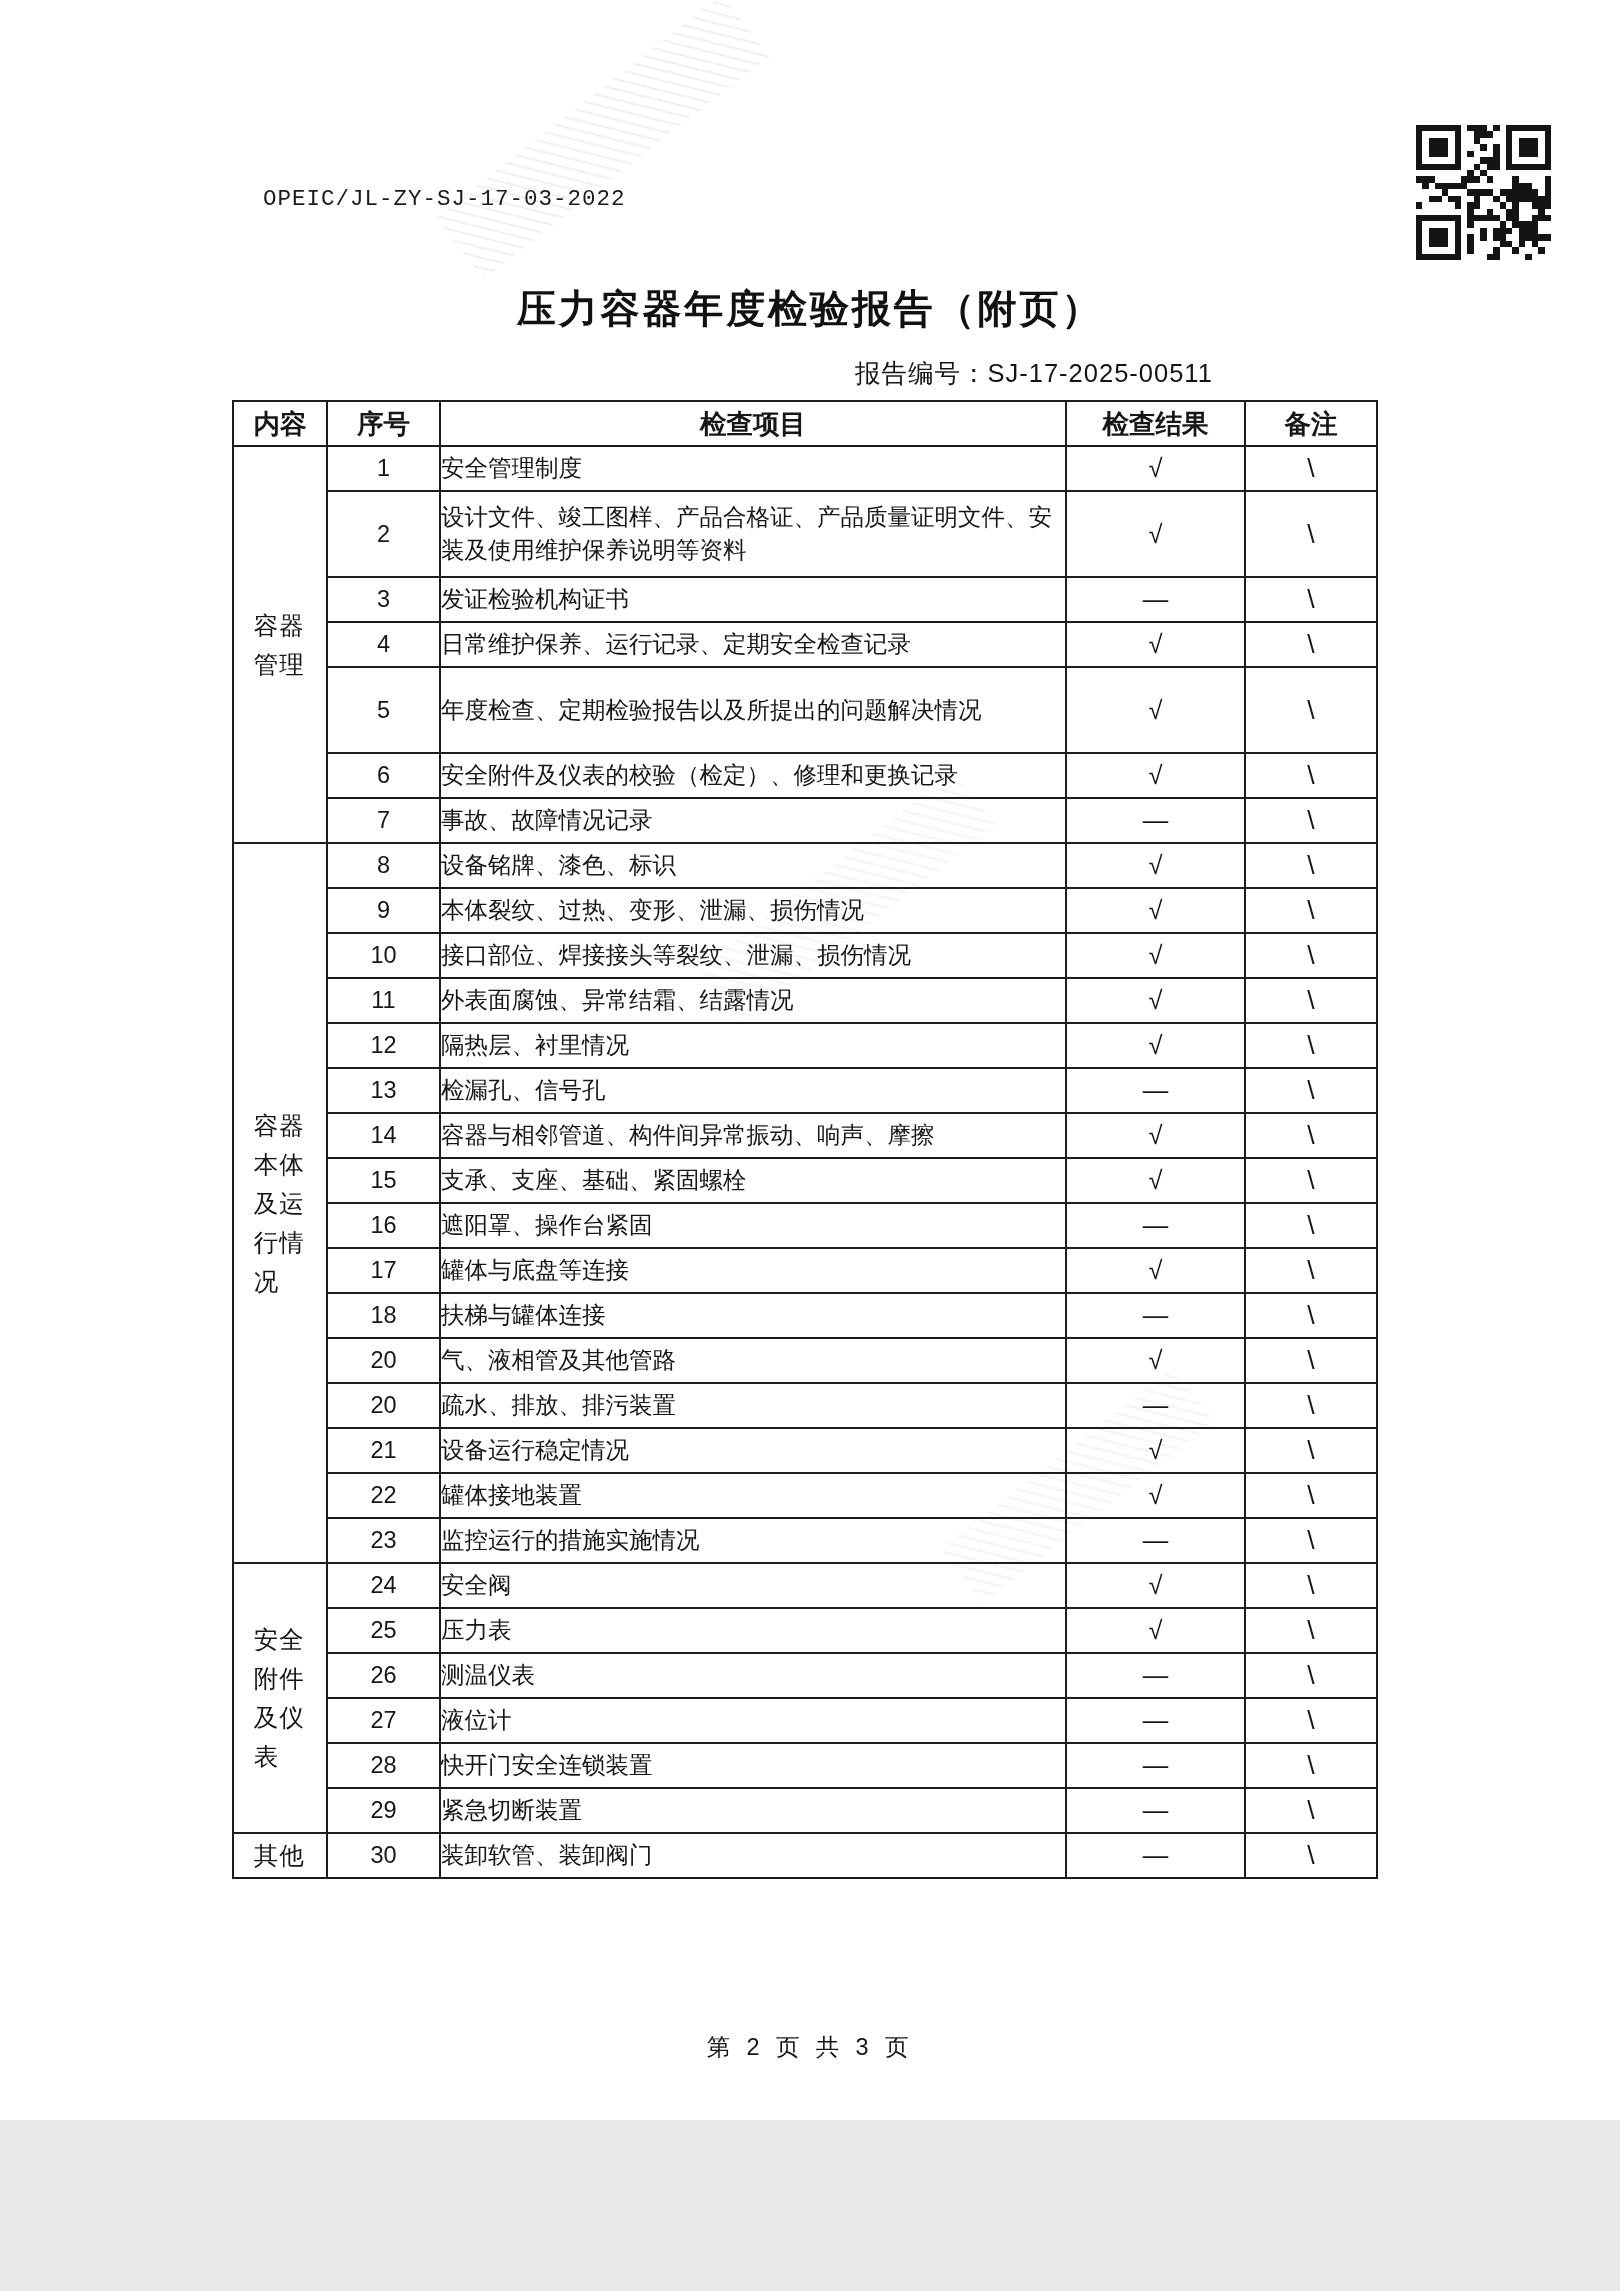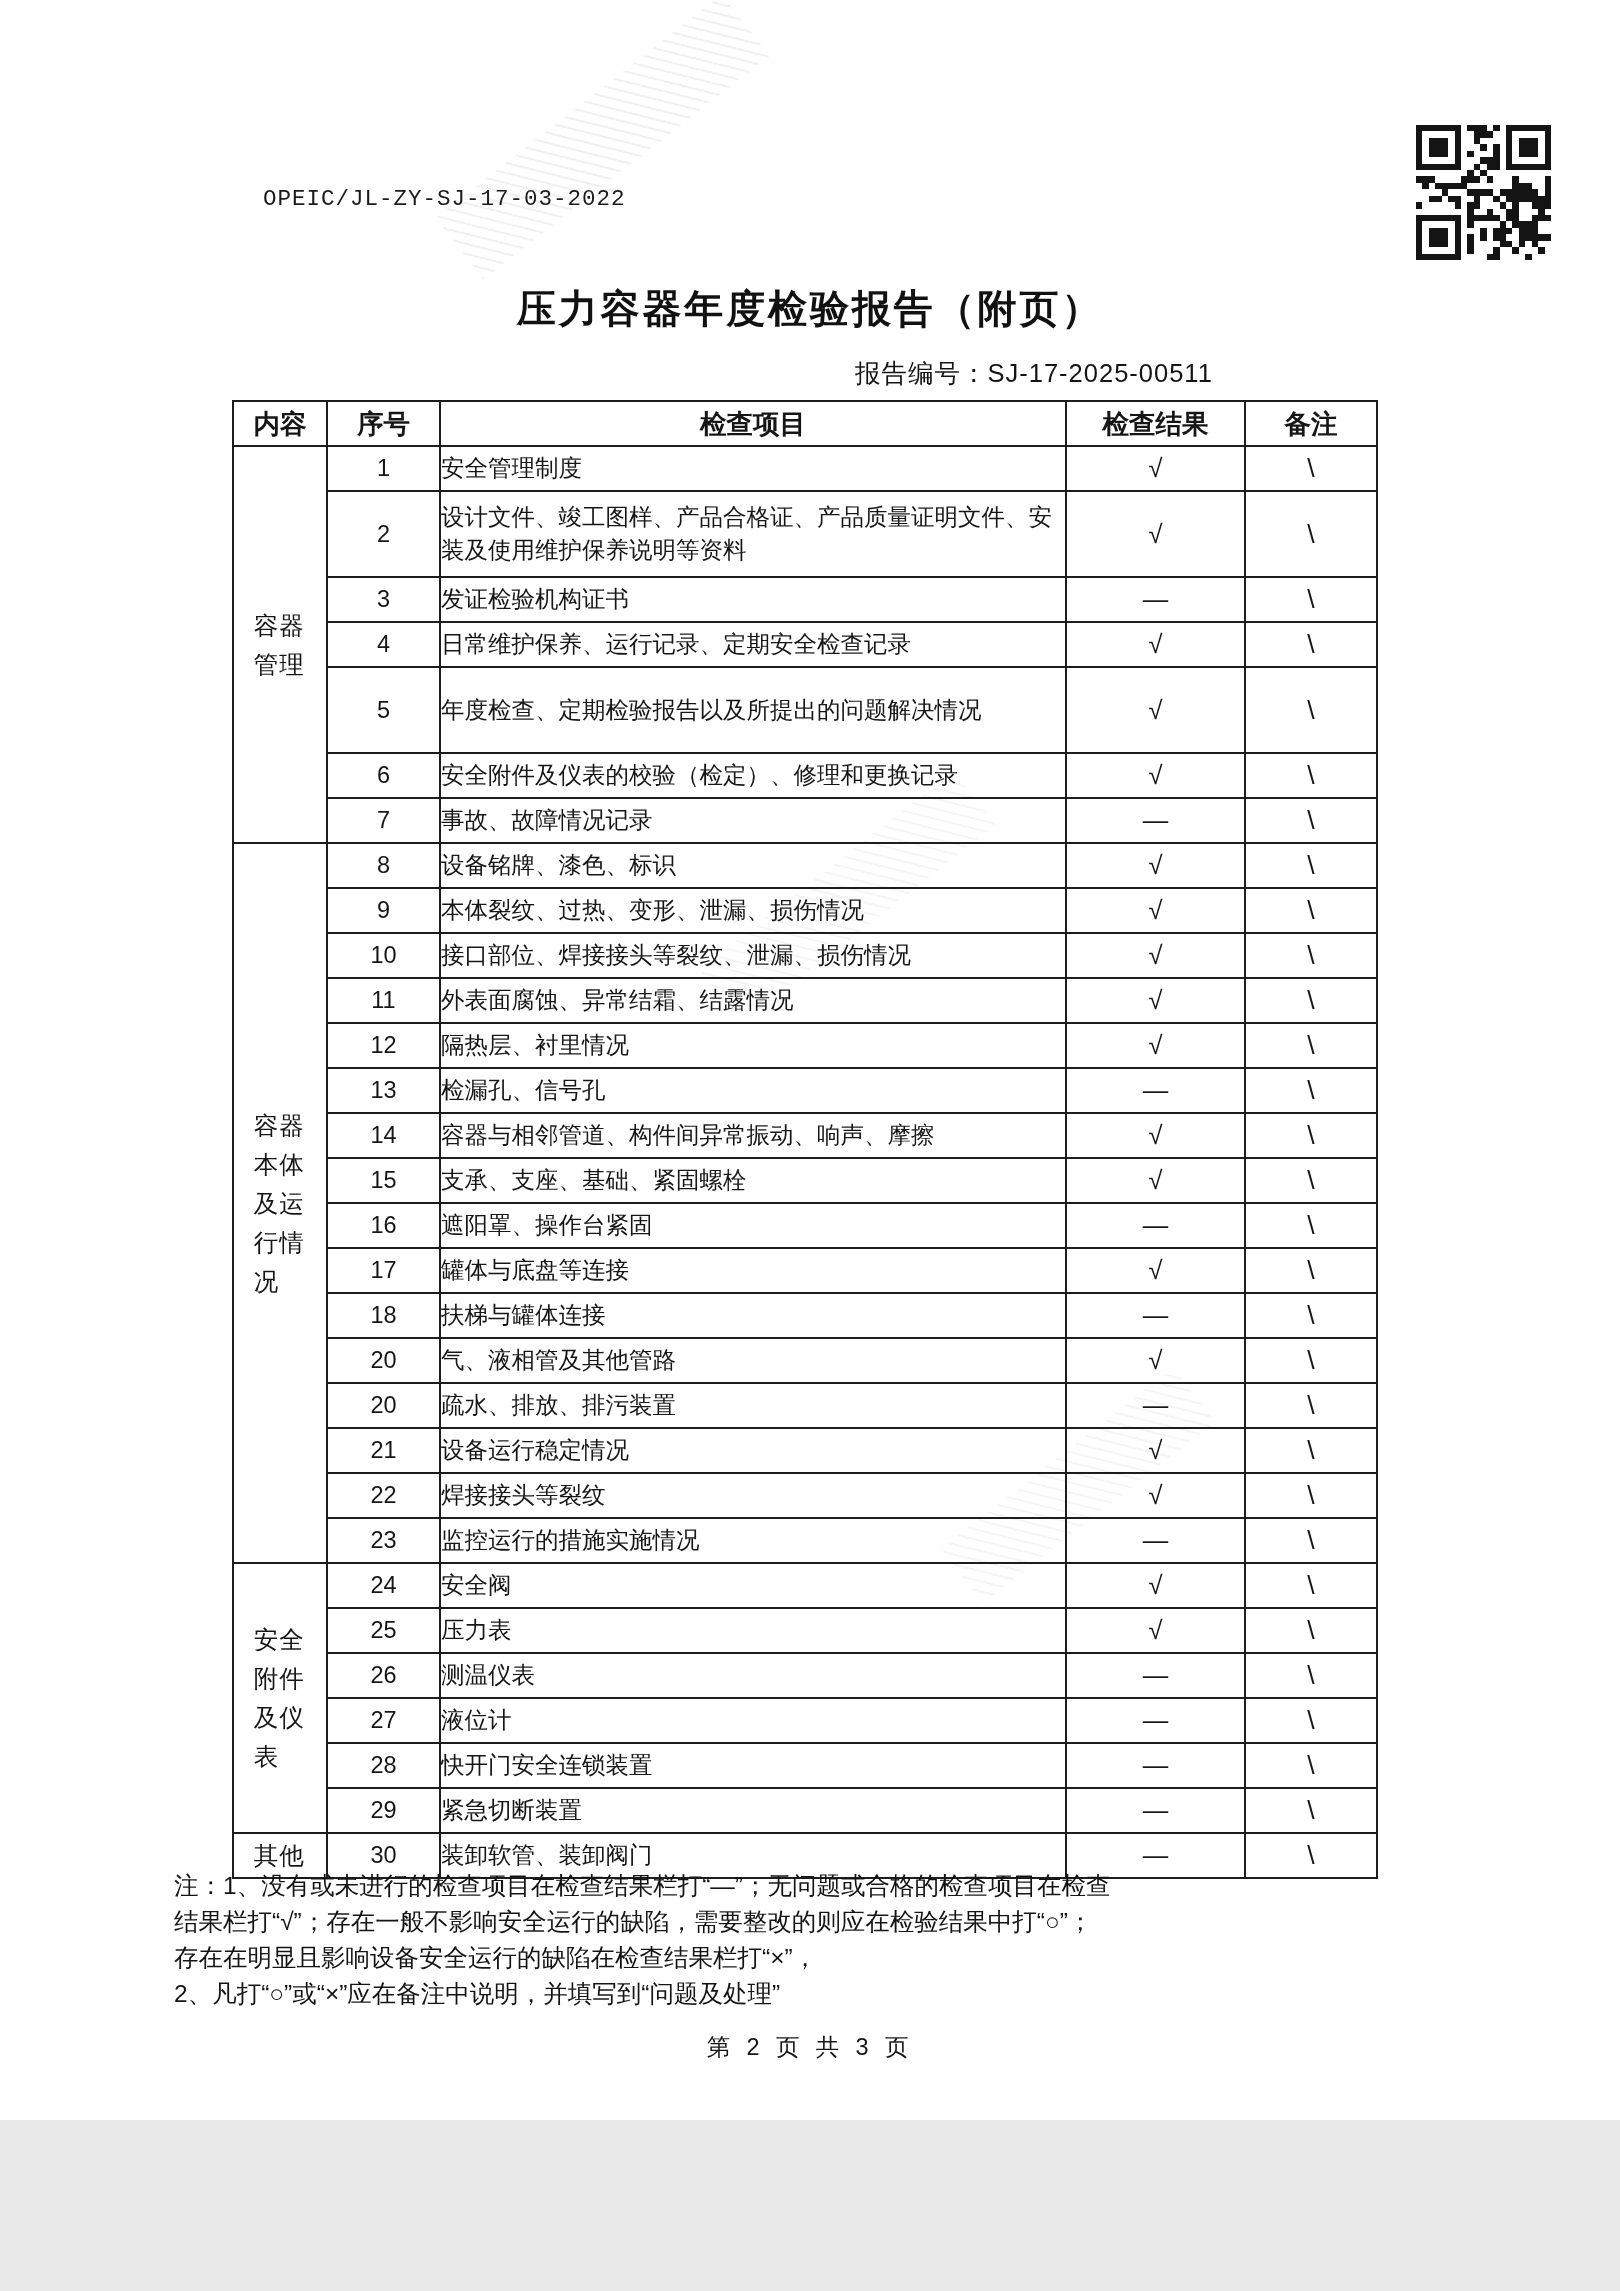--- a/index.html
+++ b/index.html
@@ -452,21 +452,21 @@
           <td class="c-rem"><span>\</span></td>
         </tr>
         <tr class="r">
           <td class="c-seq"><span>21</span></td>
           <td class="c-item"><span>设备运行稳定情况</span></td>
           <td class="c-res"><span>√</span></td>
           <td class="c-rem"><span>\</span></td>
         </tr>
         <tr class="r">
           <td class="c-seq"><span>22</span></td>
-          <td class="c-item"><span>焊接接头等裂纹</span></td>
+          <td class="c-item"><span>罐体接地装置</span></td>
           <td class="c-res"><span>√</span></td>
           <td class="c-rem"><span>\</span></td>
         </tr>
         <tr class="r">
           <td class="c-seq"><span>23</span></td>
           <td class="c-item"><span>监控运行的措施实施情况</span></td>
           <td class="c-res"><span>—</span></td>
           <td class="c-rem"><span>\</span></td>
         </tr>
         <tr class="r">
@@ -513,23 +513,17 @@
             <div>其他</div>
           </td>
           <td class="c-seq"><span>30</span></td>
           <td class="c-item"><span>装卸软管、装卸阀门</span></td>
           <td class="c-res"><span>—</span></td>
           <td class="c-rem"><span>\</span></td>
         </tr>
       </tbody>
   </table>
 
-  <div class="notes" id="notes">
-      <div>注：1、没有或未进行的检查项目在检查结果栏打“—”；无问题或合格的检查项目在检查</div>
-      <div>结果栏打“√”；存在一般不影响安全运行的缺陷，需要整改的则应在检验结果中打“○”；</div>
-      <div>存在在明显且影响设备安全运行的缺陷在检查结果栏打“×”，</div>
-      <div>2、凡打“○”或“×”应在备注中说明，并填写到“问题及处理”</div>
-    </div>
 
   <div class="footer">第 2 页 共 3 页</div>
 
 </div>
 
 
 </body></html>

